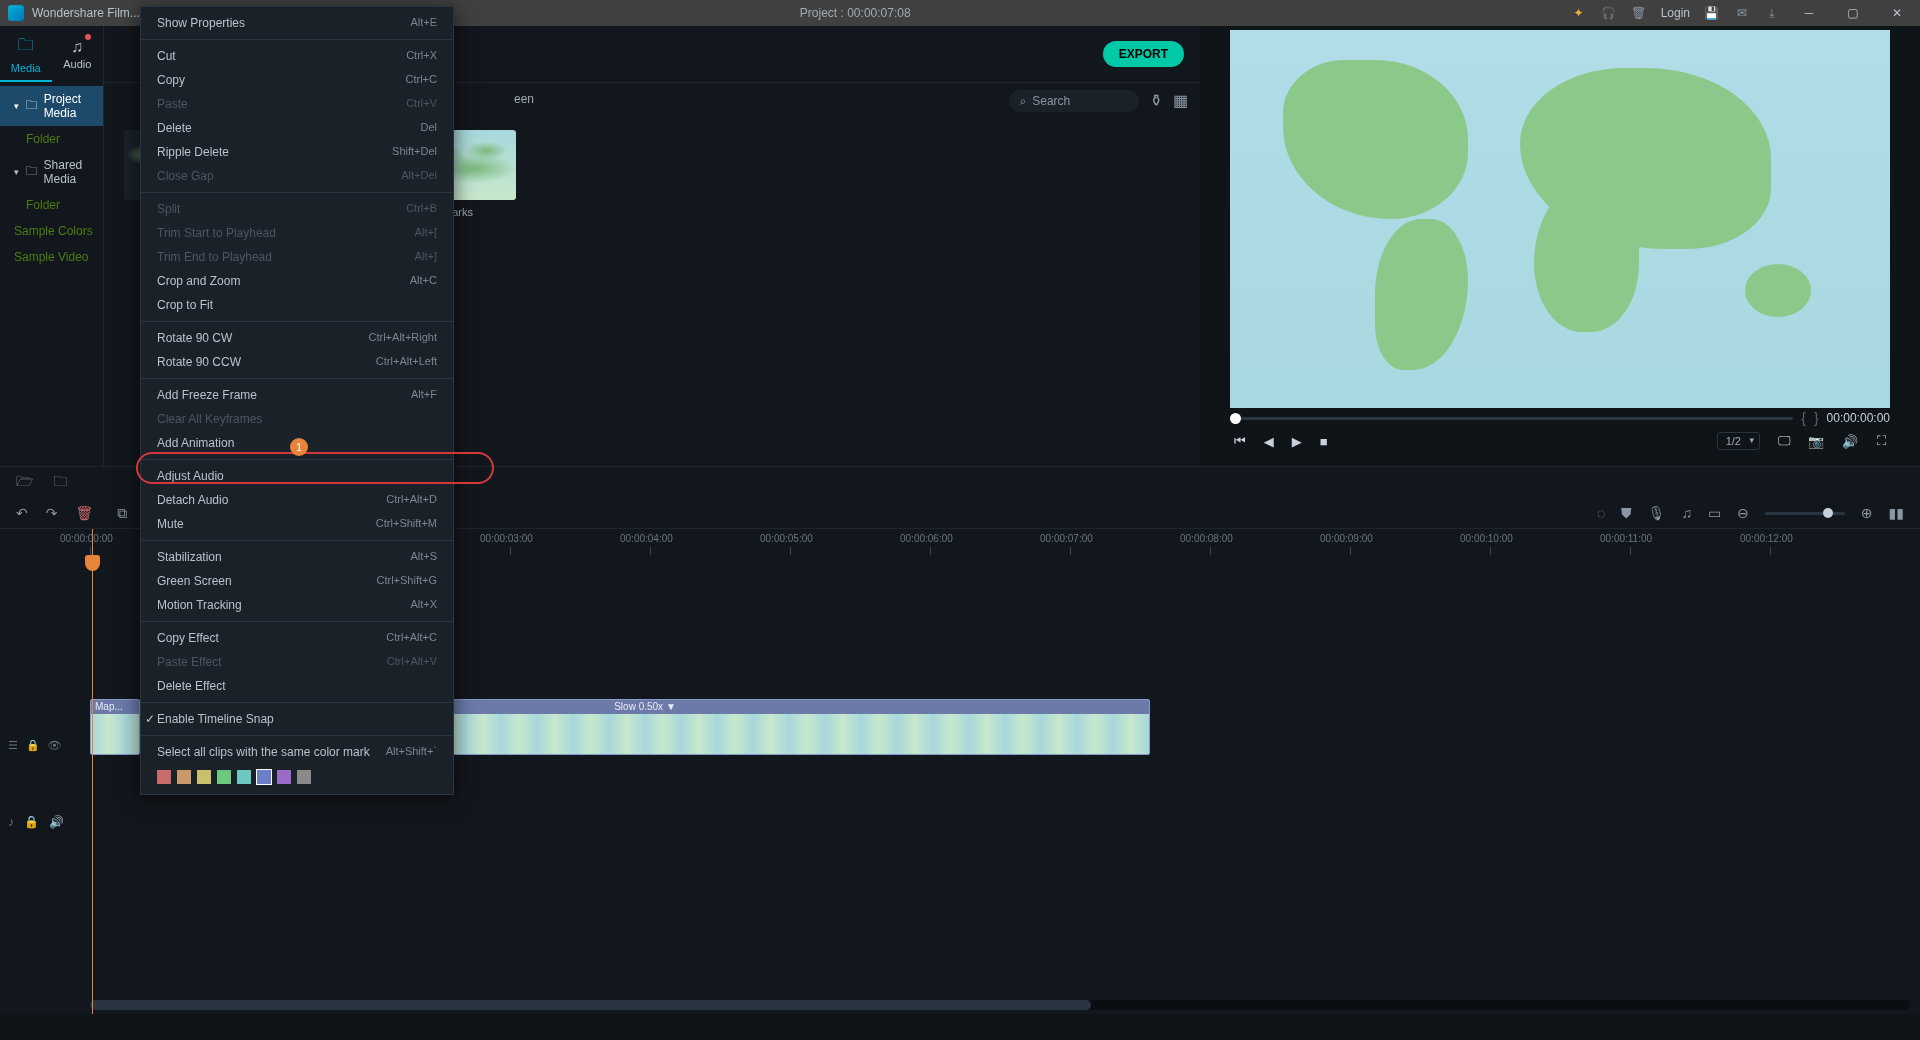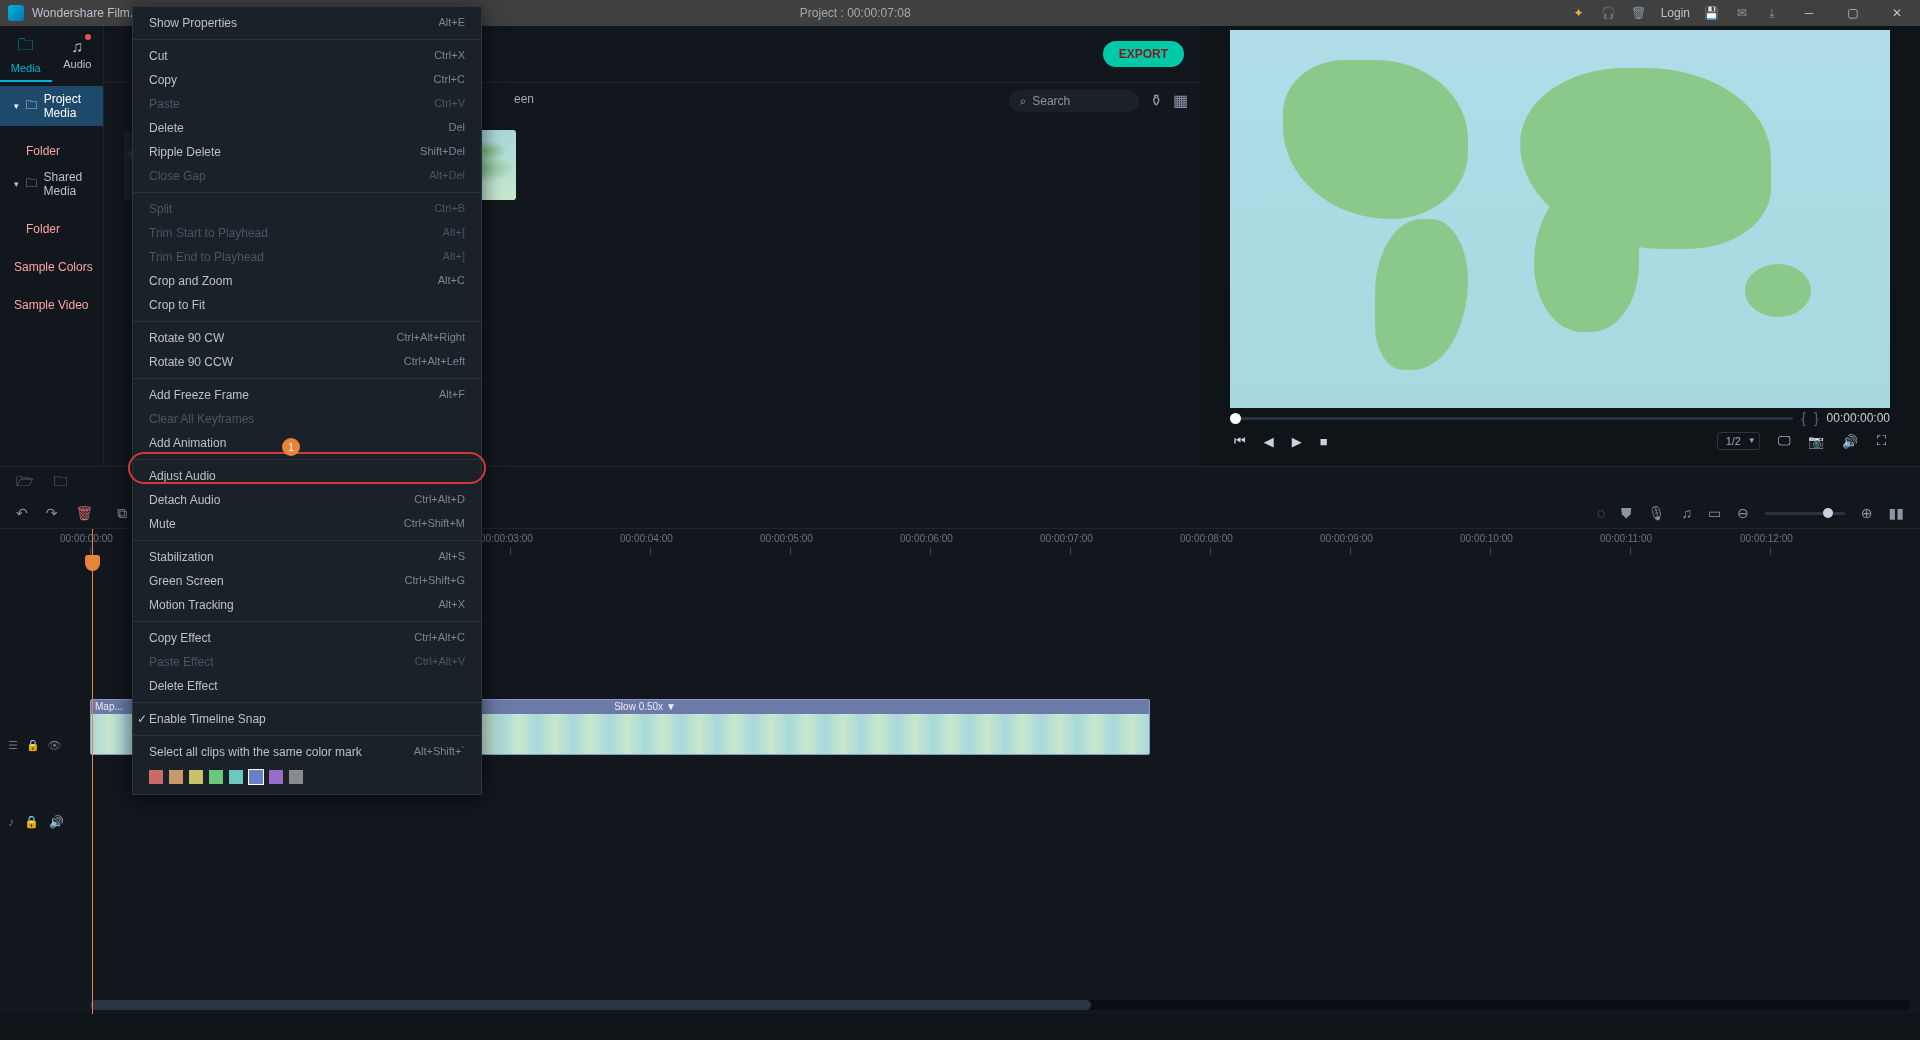--- a/index.html
+++ b/index.html
@@ -19,25 +19,25 @@
 .mode-tabs { display:flex; height:56px; }
 .mode-tab { flex:1; display:flex; flex-direction:column; align-items:center; justify-content:center; font-size:11px; cursor:pointer; position:relative; }
 .mode-tab.active { color:#00b4d8; border-bottom:2px solid #00b4d8; }
 .mode-tab .t-icon { font-size:16px; margin-bottom:2px; }
 .mode-tab .dot { position:absolute; top:8px; right:12px; width:6px; height:6px; background:#e55353; border-radius:50%; }
 
 .side-tree { font-size:12px; padding-top:4px; }
 .tree-item { padding:6px 8px 6px 14px; cursor:pointer; display:flex; align-items:center; gap:6px; }
 .tree-item.active { background:#1d4a6b; color:#fff; }
 .tree-item .chev { font-size:9px; width:8px; }
-.tree-sub { padding:18px 8px 6px 26px; cursor:pointer; color:#fca5a5; }
+.tree-sub { padding:6px 8px 6px 26px; cursor:pointer; color:#4d7c0f; }
 
 .media-panel { flex:1; background:#12171d; position:relative; }
 .media-top { height:56px; display:flex; align-items:center; justify-content:flex-end; padding:0 16px; }
-.export-btn { background:#00c9a7; color:#7f1d1d; font-weight:600; padding:6px 16px; border-radius:14px; font-size:12px; cursor:pointer; }
+.export-btn { background:#00c9a7; color:#000000; font-weight:600; padding:6px 16px; border-radius:14px; font-size:12px; cursor:pointer; }
 .media-bar { height:36px; display:flex; align-items:center; justify-content:flex-end; padding:0 12px; gap:10px; border-top:1px solid #1e252d; }
 .search-box { background:#1a2129; border-radius:12px; padding:4px 10px; display:flex; align-items:center; gap:6px; font-size:12px; color:#8a96a3; width:130px; }
 .media-grid { display:flex; gap:16px; padding:12px 20px; }
 .thumb { width:120px; }
 .thumb-img { height:70px; background:linear-gradient(180deg,#a8d8dc 0%,#c8e8cc 100%); border-radius:3px; position:relative; overflow:hidden; }
 .thumb-img::before { content:""; position:absolute; inset:0; background:radial-gradient(ellipse 40% 25% at 30% 35%,#7ab87a 0%,transparent 70%),radial-gradient(ellipse 50% 30% at 65% 55%,#7ab87a 0%,transparent 70%),radial-gradient(ellipse 25% 20% at 75% 30%,#7ab87a 0%,transparent 70%); }
 .thumb .check { position:absolute; bottom:4px; right:4px; width:16px; height:16px; background:#00c9a7; border-radius:3px; font-size:11px; color:#fff; display:flex; align-items:center; justify-content:center; }
 .thumb-label { font-size:11px; margin-top:6px; color:#a0aab4; }
 .thumb.placeholder .thumb-img { background:#1a2129; display:flex; align-items:center; justify-content:center; color:#5a6673; font-size:22px; }
 
@@ -79,21 +79,21 @@
 .clip .clip-body { position:absolute; top:14px; left:0; right:0; bottom:0; background:repeating-linear-gradient(90deg,#a8d8dc 0px,#c8e8cc 18px,#a8d8dc 36px); }
 .clip .clip-label { position:absolute; top:1px; left:4px; font-size:10px; color:#e8ecf5; }
 .clip .speed-tag { position:absolute; top:1px; left:50%; transform:translateX(-50%); font-size:10px; color:#e8ecf5; }
 
 .track-foot { position:absolute; left:0; top:250px; width:88px; height:26px; display:flex; align-items:center; gap:10px; padding-left:8px; color:#6a7683; font-size:12px; }
 
 .h-scroll { position:absolute; bottom:4px; left:90px; right:10px; height:10px; background:#0a0e13; border-radius:5px; }
 .h-scroll .thumb-bar { position:absolute; left:0; width:55%; height:100%; background:#2a3542; border-radius:5px; }
 
 
-.context-menu { position:absolute; left:132px; top:6px; width:350px; background:#1a2129; border:1px solid #2a3542; box-shadow:0 4px 20px rgba(0,0,0,.6); z-index:100; font-size:12px; padding:4px 0; }
+.context-menu { position:absolute; left:140px; top:6px; width:314px; background:#1a2129; border:1px solid #2a3542; box-shadow:0 4px 20px rgba(0,0,0,.6); z-index:100; font-size:12px; padding:4px 0; }
 .cm-item { display:flex; justify-content:space-between; padding:5px 16px; cursor:pointer; color:#b8c2cc; position:relative; }
 .cm-item.disabled { color:#4a5663; cursor:default; }
 .cm-sep { height:1px; background:#2a3542; margin:4px 0; }
 .cm-shortcut { color:#7a8693; font-size:11px; }
 .cm-item.disabled .cm-shortcut { color:#4a5663; }
 .cm-check { position:absolute; left:4px; }
 .cm-colors { display:flex; gap:6px; padding:6px 16px; }
 .cm-colors .sw { width:14px; height:14px; cursor:pointer; }
 .cm-highlight { position:absolute; border:2px solid #d23a3a; border-radius:18px; pointer-events:none; }
 .cm-badge { position:absolute; width:18px; height:18px; background:#e8833a; border-radius:50%; color:#fff; font-size:10px; display:flex; align-items:center; justify-content:center; }

